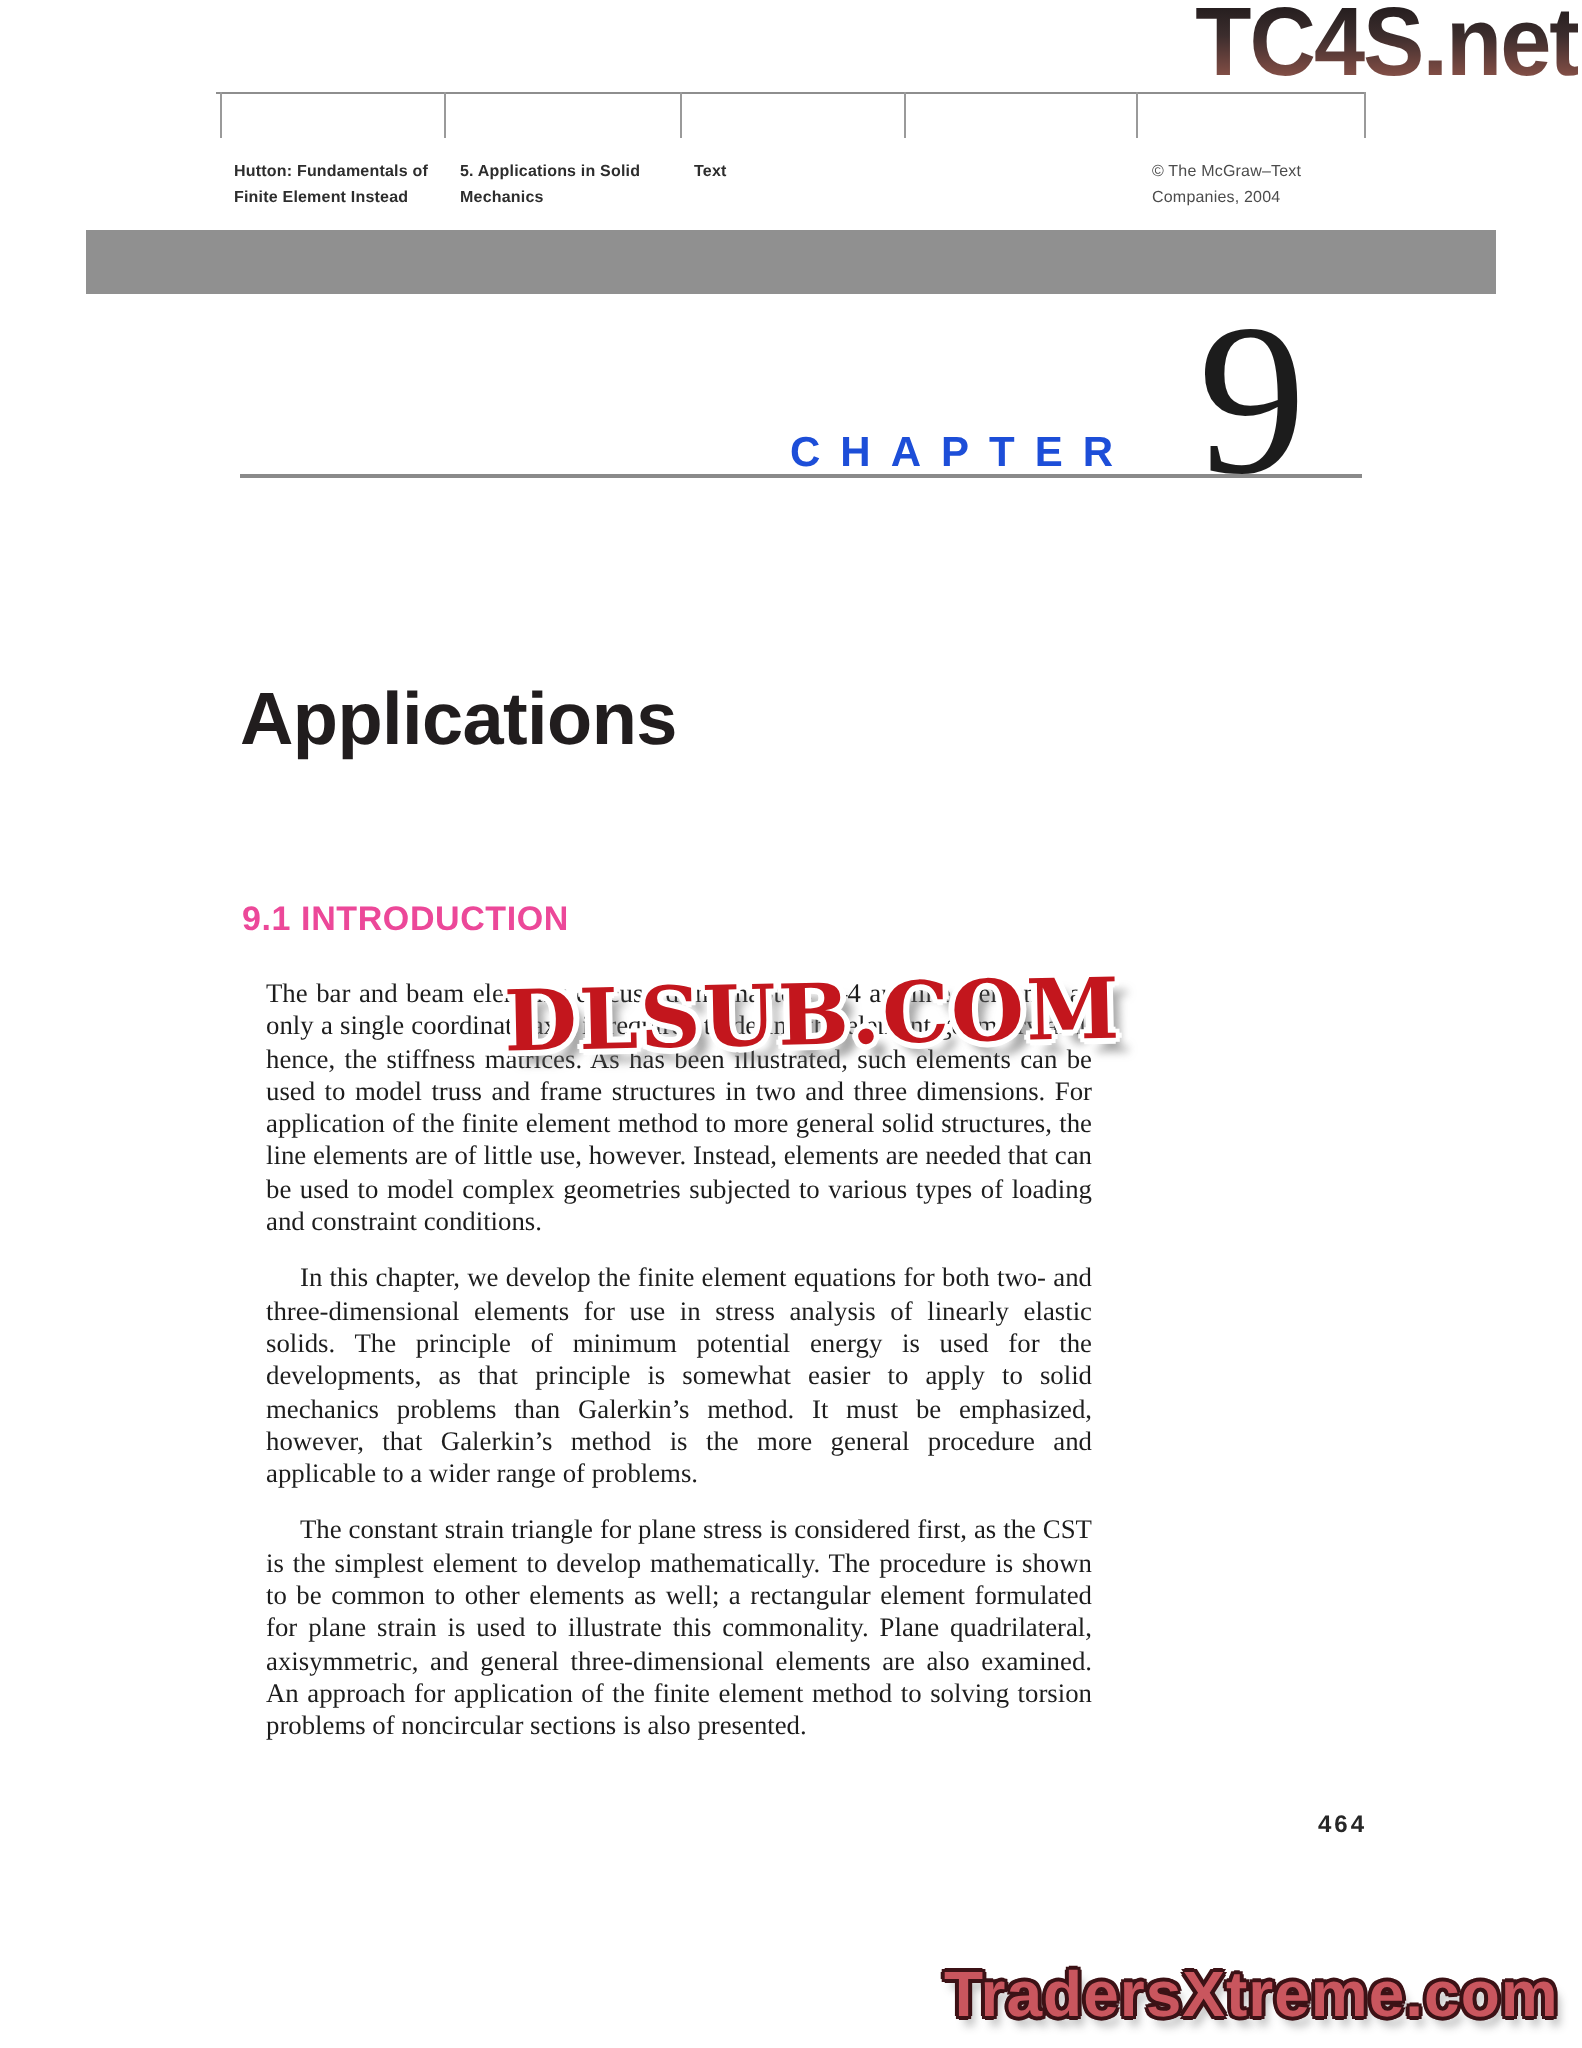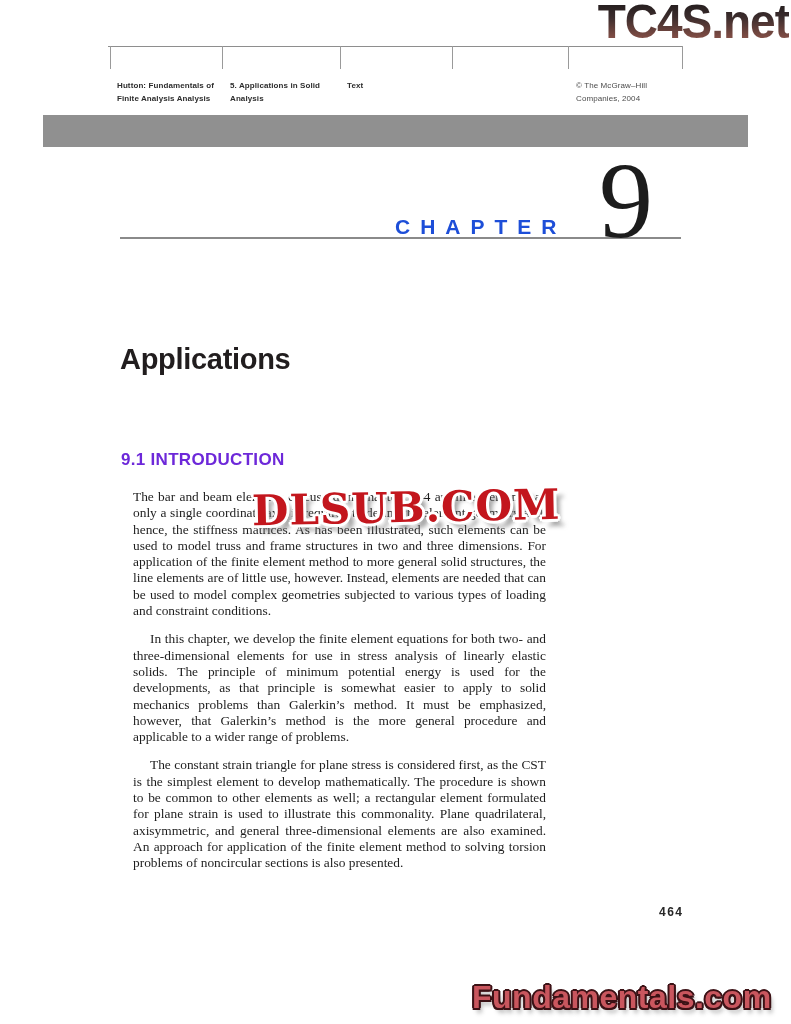--- a/index.html
+++ b/index.html
@@ -46,28 +46,28 @@
   }
   .chapter-number{
     position:absolute;left:599px;top:147px;
     font-family:"Liberation Serif",serif;
     font-size:108px;line-height:1;color:#1c1c1c;
   }
 
   
   .title{
     position:absolute;left:120px;top:341px;
-    font-size:29px;font-weight:bold;line-height:37px;
+    font-size:37px;font-weight:bold;line-height:37px;
     letter-spacing:-0.3px;color:#211d1e;
   }
 
   
   .section-heading{
     position:absolute;left:121px;top:450px;
-    font-size:17px;font-weight:bold;letter-spacing:0.3px;color:#6d28d9;
+    font-size:17px;font-weight:bold;letter-spacing:0.3px;color:#ec4899;
   }
 
   
   .body-text{
     position:absolute;left:121px;top:477px;width:437px;
     font-family:"Liberation Serif",serif;
     font-size:13.4px;line-height:16.3px;
     text-align:justify;color:#1d1d1d;
   }
   .body-text p{margin:12px;text-indent:17px;}
@@ -114,29 +114,29 @@
   <div class="hdr-rule"></div>
   <div class="hdr-tick t1"></div>
   <div class="hdr-tick t2"></div>
   <div class="hdr-tick t3"></div>
   <div class="hdr-tick t4"></div>
   <div class="hdr-tick t5"></div>
   <div class="hdr-tick t6"></div>
 
   <div class="hdr-cell hdr-col1">
     <div>Hutton: Fundamentals of</div>
-    <div>Finite Analysis Analysis</div>
+    <div>Finite Element Instead</div>
   </div>
   <div class="hdr-cell hdr-col2">
     <div>5. Applications in Solid</div>
-    <div>Analysis</div>
+    <div>Mechanics</div>
   </div>
   <div class="hdr-cell hdr-col3">Text</div>
   <div class="hdr-cell hdr-copy">
-    <div>© The McGraw–Hill</div>
+    <div>© The McGraw–Text</div>
     <div>Companies, 2004</div>
   </div>
 
   <div class="banner"></div>
 
   <div class="chapter-rule"></div>
   <div class="chapter-label">CHAPTER</div>
   <div class="chapter-number">9</div>
 
   <div class="title">
@@ -148,15 +148,15 @@
   <main class="body-text">
     <p class="first">The bar and beam elements discussed in Chapters 2–4 are line elements, as only a single coordinate axis is required to define the element geometry and, hence, the stiffness matrices. As has been illustrated, such elements can be used to model truss and frame structures in two and three dimensions. For application of the finite element method to more general solid structures, the line elements are of little use, however. Instead, elements are needed that can be used to model complex geometries subjected to various types of loading and constraint conditions.</p>
     <p>In this chapter, we develop the finite element equations for both two- and three-dimensional elements for use in stress analysis of linearly elastic solids. The principle of minimum potential energy is used for the developments, as that principle is somewhat easier to apply to solid mechanics problems than Galerkin’s method. It must be emphasized, however, that Galerkin’s method is the more general procedure and applicable to a wider range of problems.</p>
     <p>The constant strain triangle for plane stress is considered first, as the CST is the simplest element to develop mathematically. The procedure is shown to be common to other elements as well; a rectangular element formulated for plane strain is used to illustrate this commonality. Plane quadrilateral, axisymmetric, and general three-dimensional elements are also examined. An approach for application of the finite element method to solving torsion problems of noncircular sections is also presented.</p>
   </main>
 
   <div class="wm-mid">DLSUB.COM</div>
 
   <div class="page-number">464</div>
 
-  <div class="wm-bottom">Fundamentals.com</div>
+  <div class="wm-bottom">TradersXtreme.com</div>
 
 </div>
 
 </body></html>

